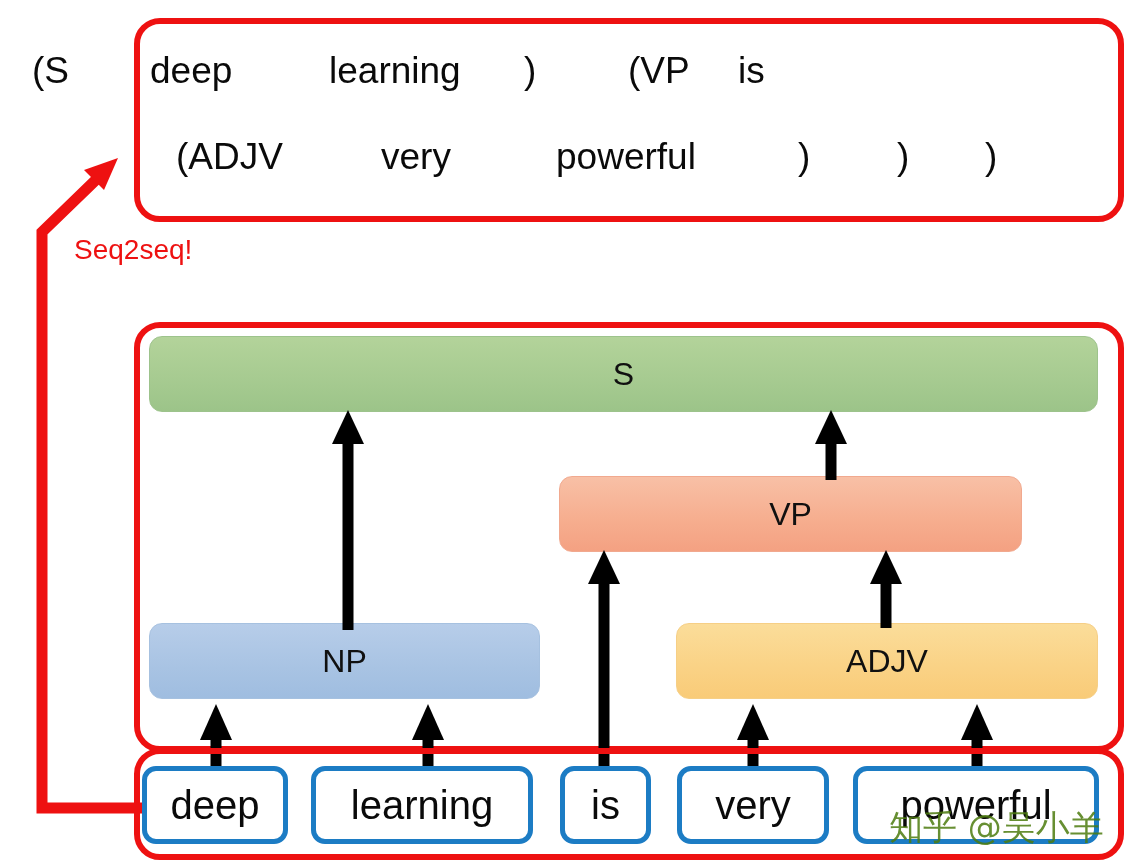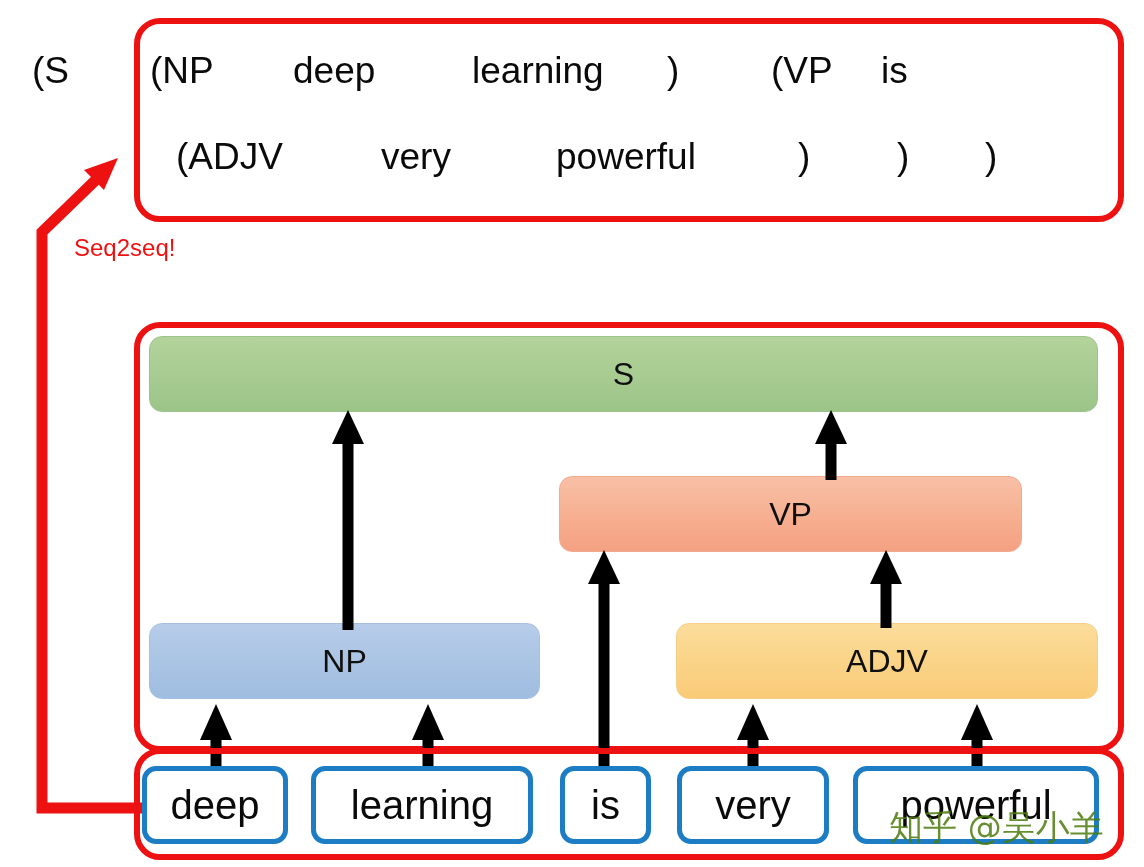--- a/index.html
+++ b/index.html
@@ -39,21 +39,21 @@
     z-index:7;
   }
   #parse-row-0{ top:50px; padding-left:32px;}
   #parse-row-1{ top:136px; padding-left:176px;align-items:center;}
   .tok{ display:inline-block; text-align:left;}
 
   
   #seq2seq-label{
     position:absolute;
     left:74px; top:234px;
-    font-size:24px;
+    font-size:28px;
     color:#ee1111;
     z-index:8;
     white-space:nowrap;
   }
 
   
   #red-arrow{
     position:absolute;
     left:0; top:0;
     width:1144px; height:867px;
@@ -140,21 +140,20 @@
 </style>
 </head>
 <body>
 
 <div id="stage">
 
   <div id="linear-box" class="red-box"></div>
 
   <div id="parse-row-0" class="parse-row">
     <span class="tok" style="width:118px">(S</span>
-    <span class="tok" style="width:143px">(NP</span>
     <span class="tok" style="width:179px">deep</span>
     <span class="tok" style="width:195px">learning</span>
     <span class="tok" style="width:104px">)</span>
     <span class="tok" style="width:110px">(VP</span>
     <span class="tok" style="width:80px">is</span>
   </div>
 
   <div id="parse-row-1" class="parse-row">
     <span class="tok" style="width:205px">(ADJV</span>
     <span class="tok" style="width:175px">very</span>

